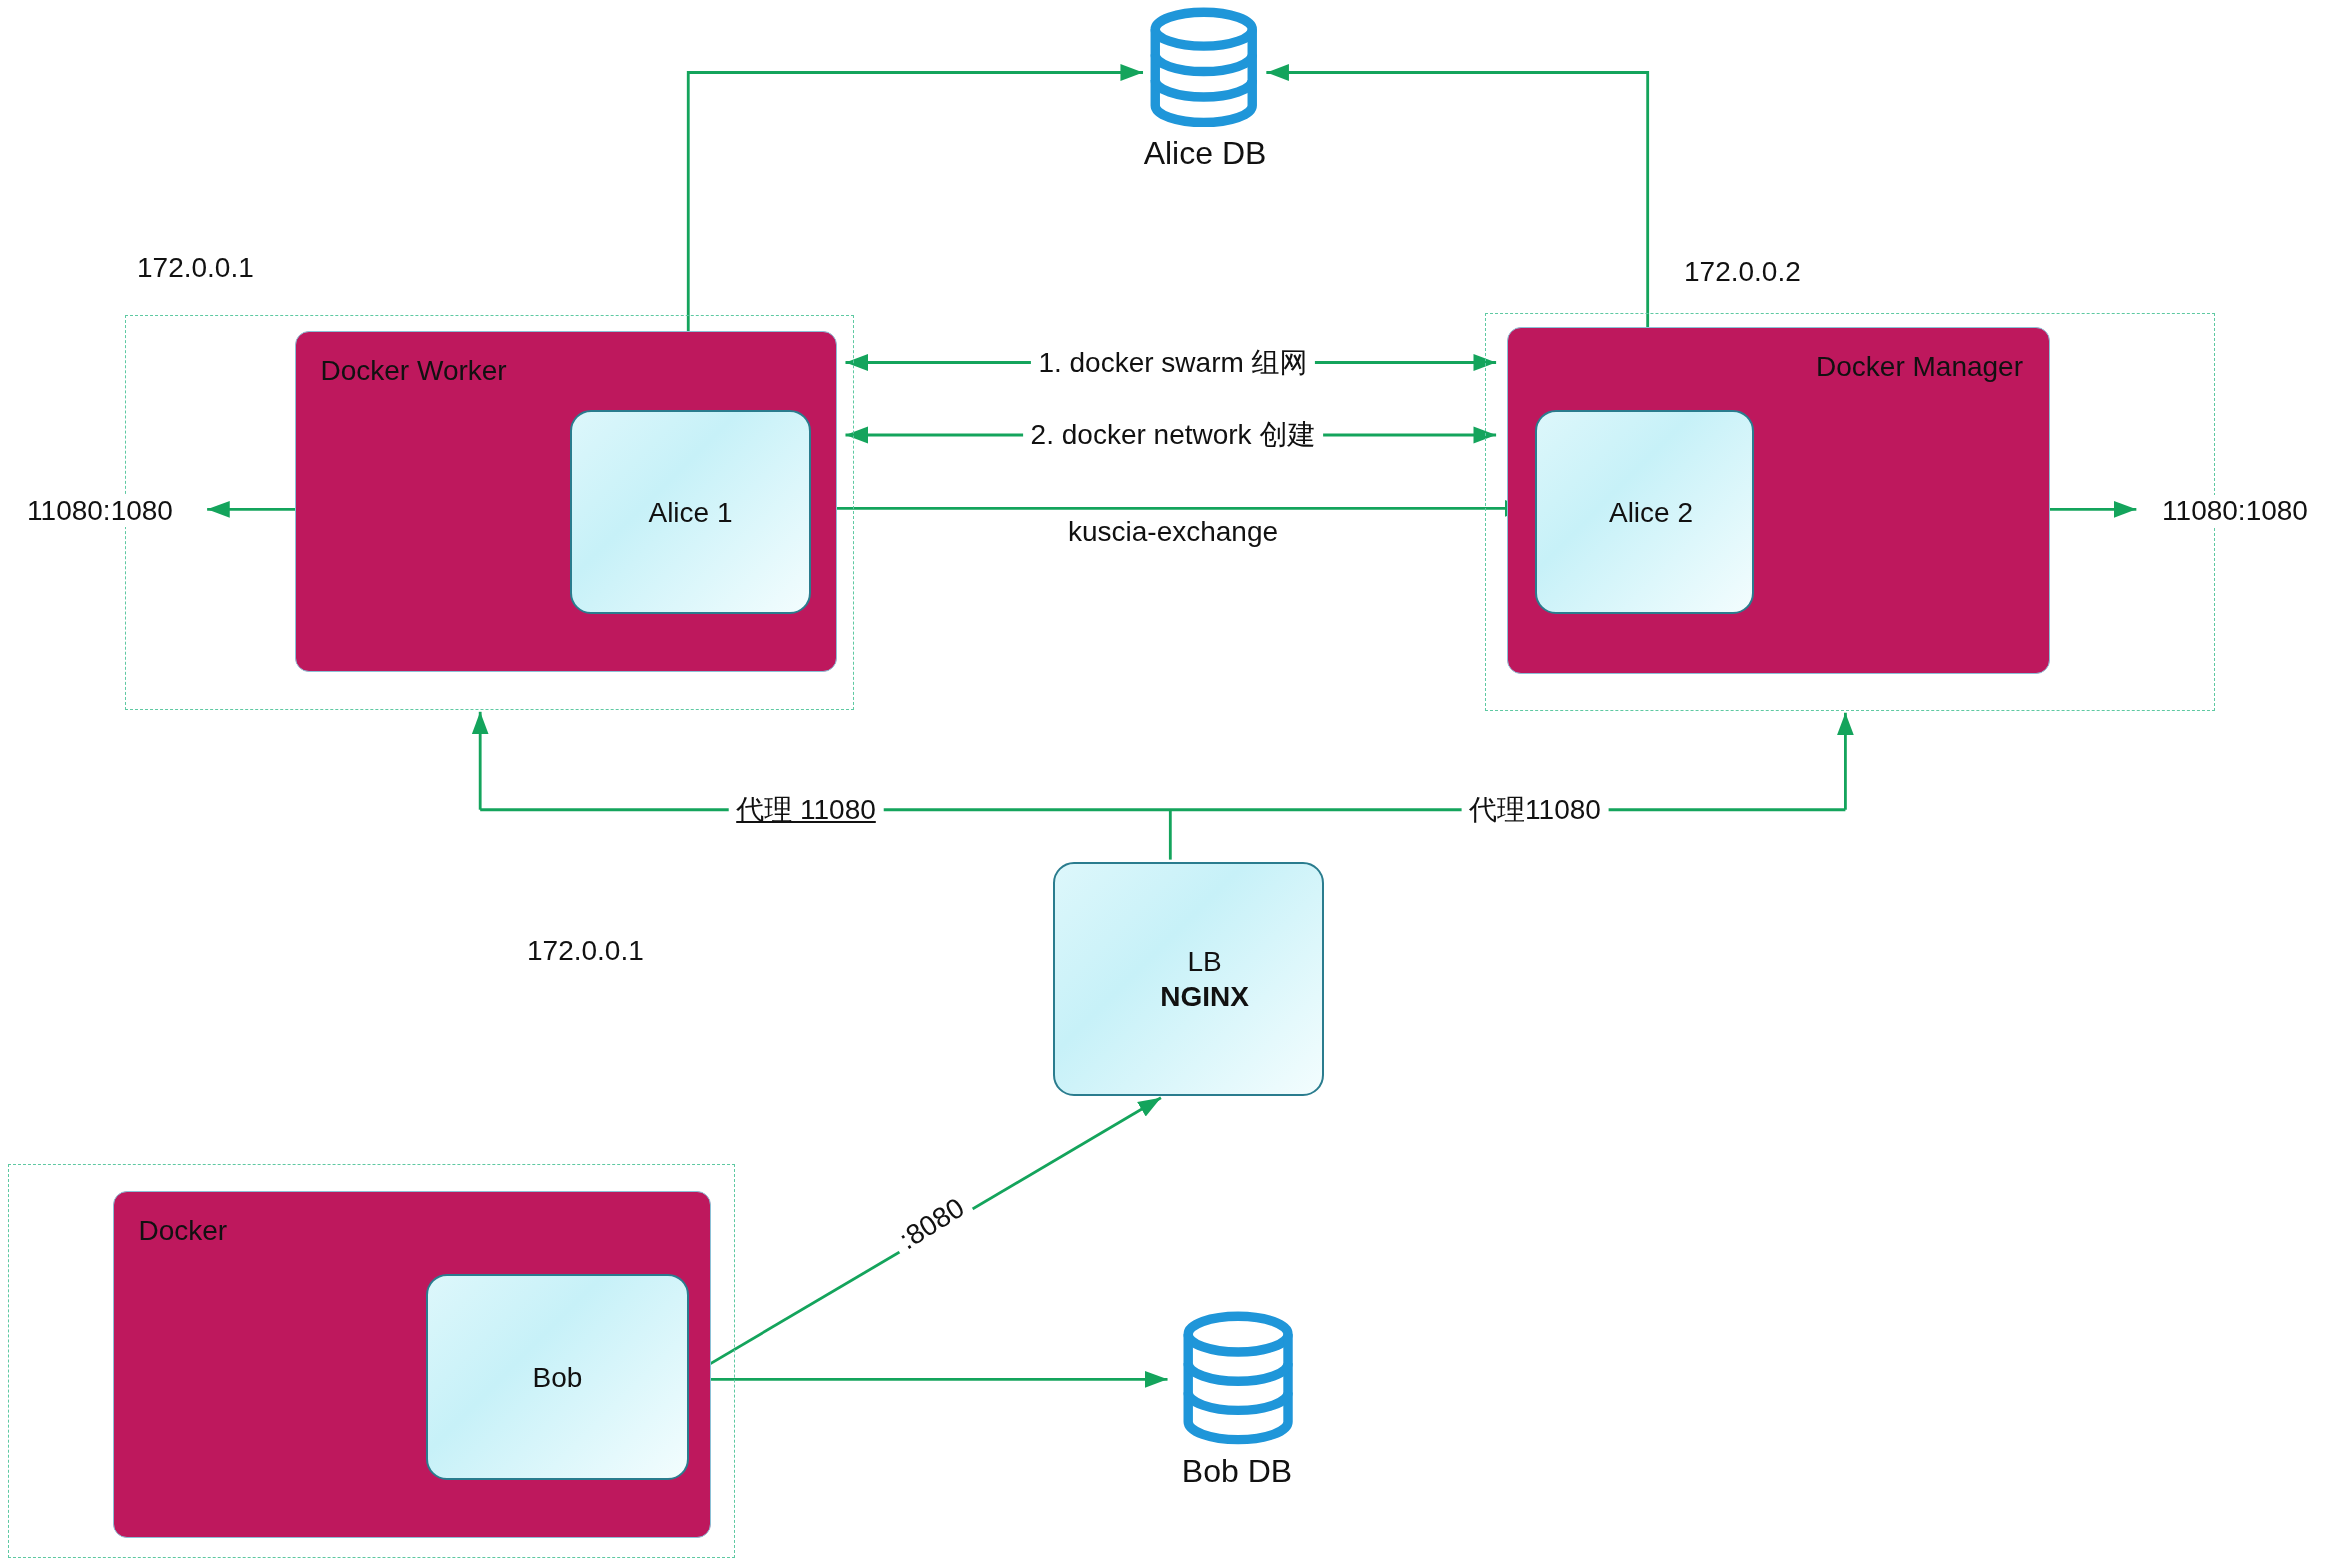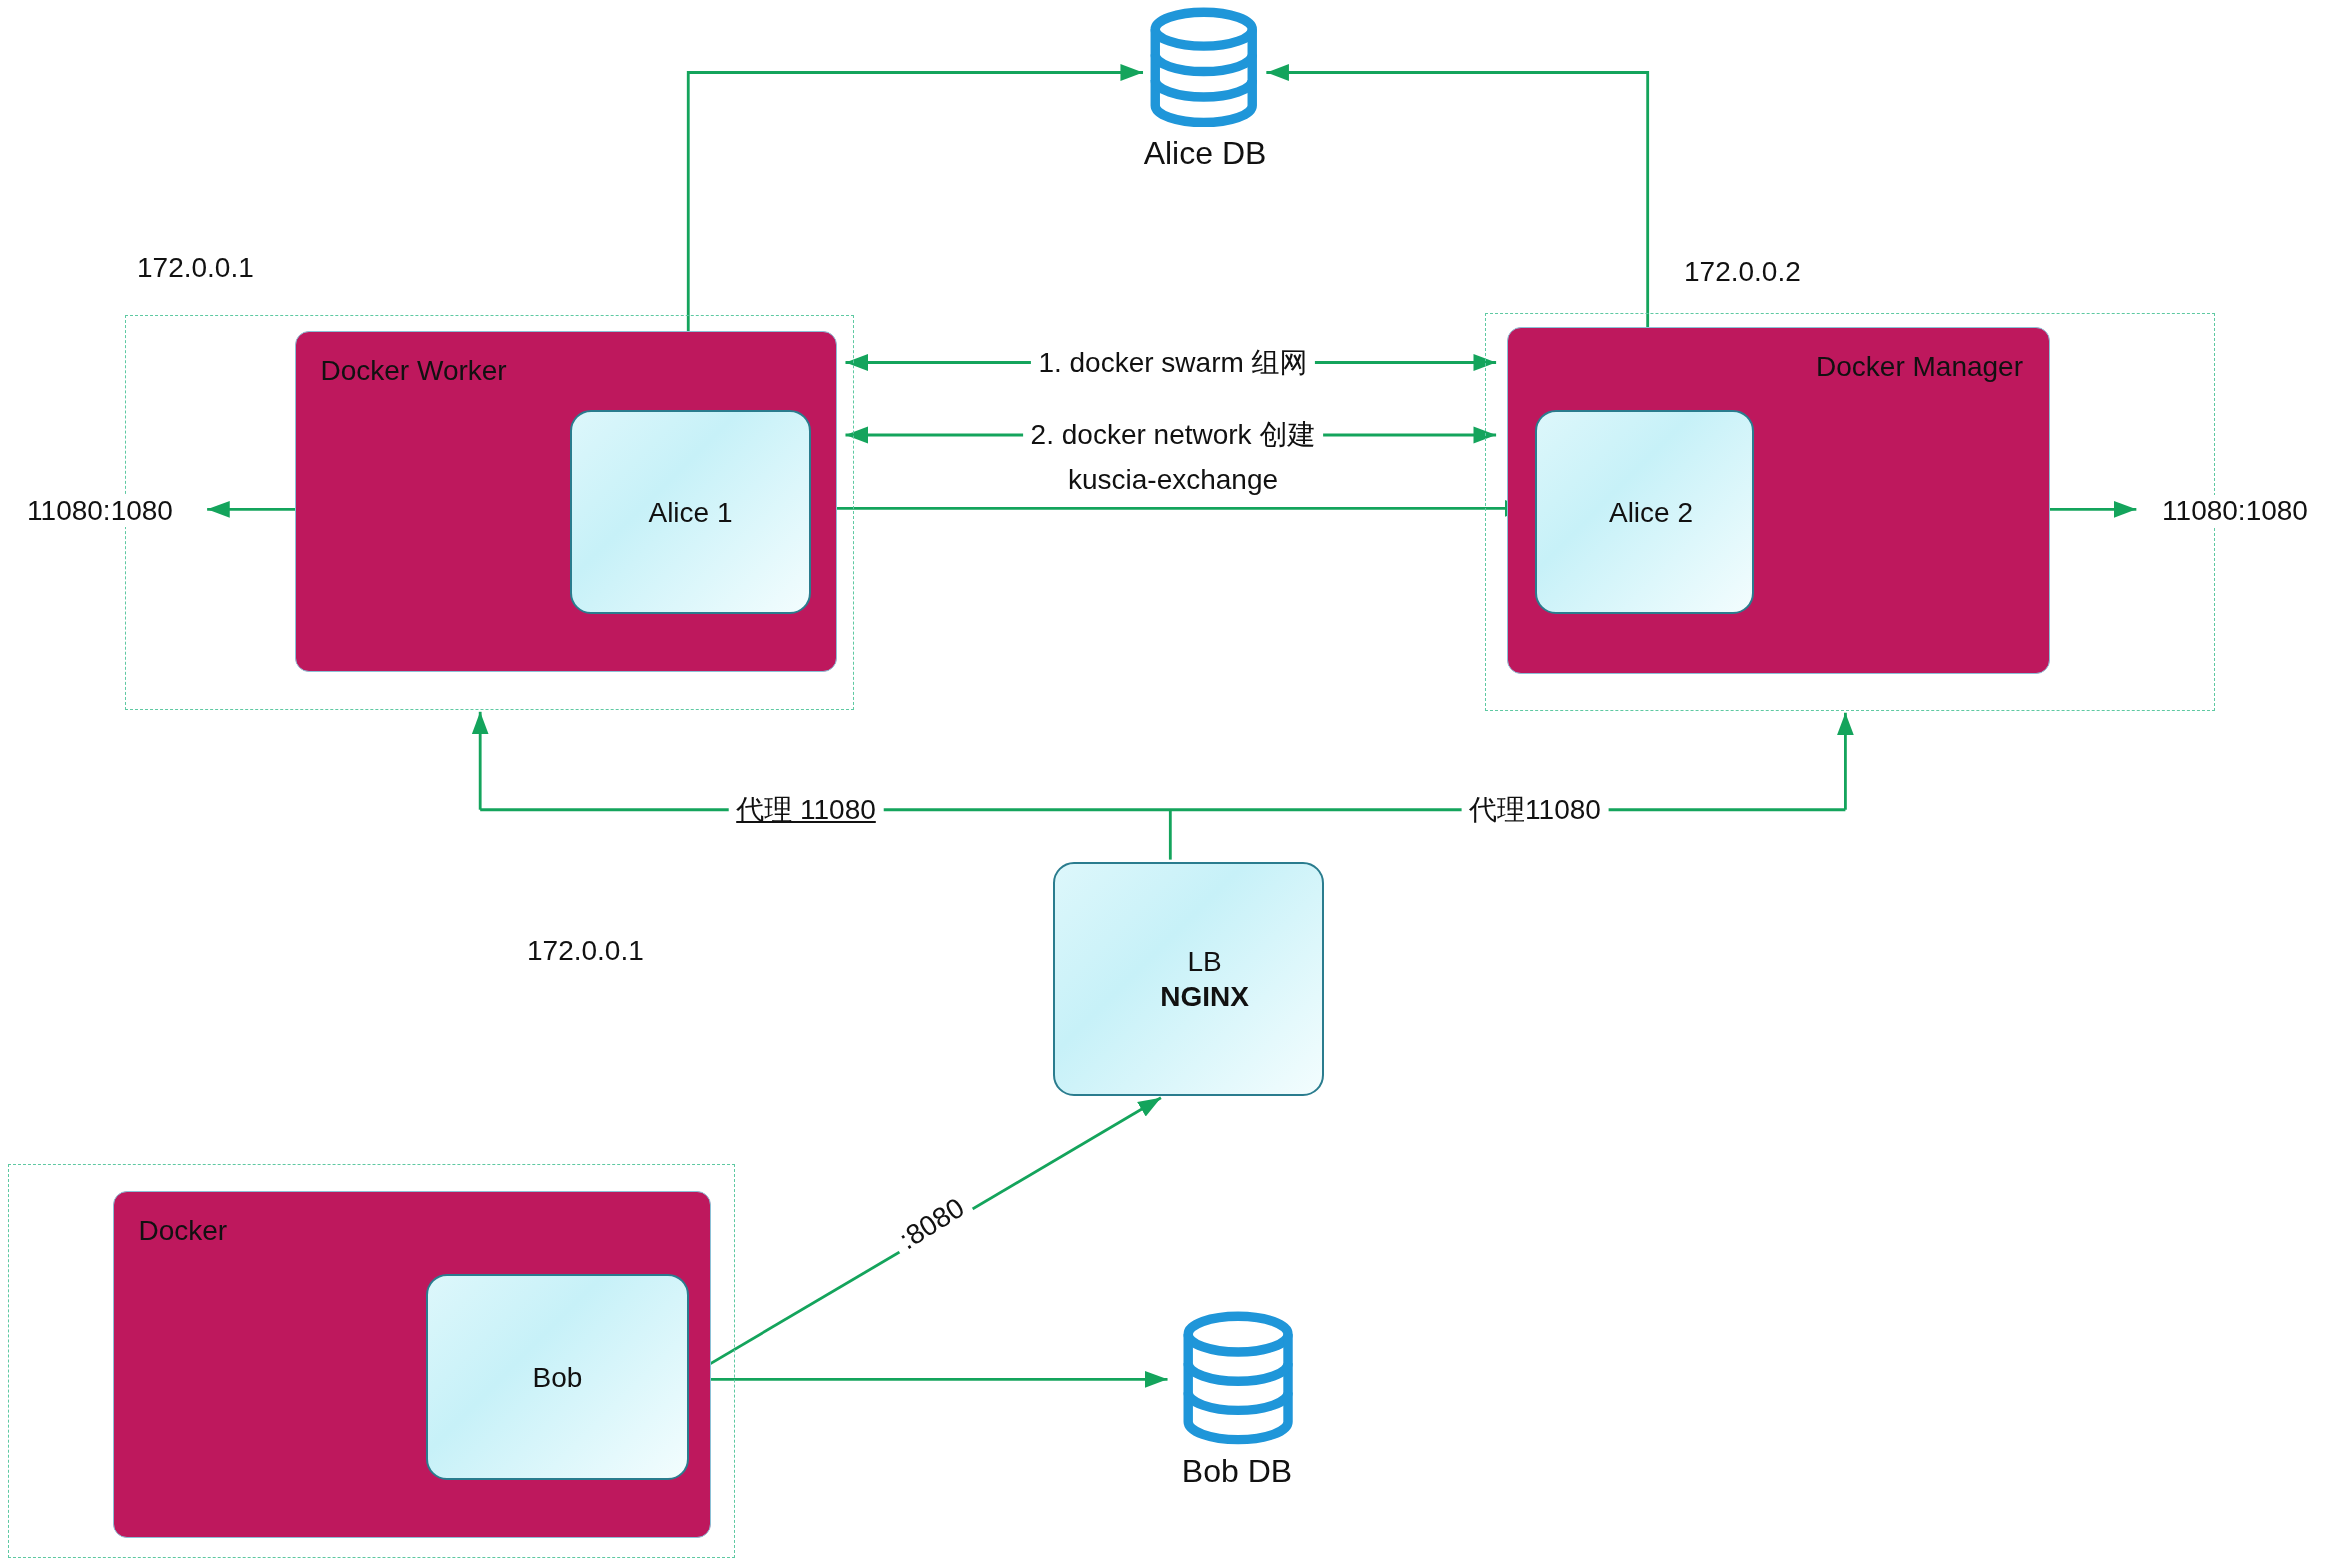--- a/index.html
+++ b/index.html
@@ -122,21 +122,21 @@
 
   <div class="ip-label" style="left:137px;top:252px;">172.0.0.1</div>
   <div class="ip-label" style="left:1684px;top:256px;">172.0.0.2</div>
   <div class="ip-label" style="left:527px;top:935px;">172.0.0.1</div>
 
   <div class="db-label" style="left:1205px;top:153px;">Alice DB</div>
   <div class="db-label" style="left:1237px;top:1471px;">Bob DB</div>
 
   <div class="edge-label" style="left:1173px;top:363px;">1. docker swarm 组网</div>
   <div class="edge-label" style="left:1173px;top:435px;">2. docker network 创建</div>
-  <div class="edge-label" style="left:1173px;top:480px;">kuscia-exchange</div>
+  <div class="edge-label" style="left:1173px;top:532px;">kuscia-exchange</div>
   <div class="edge-label" style="left:806px;top:810px;text-decoration:underline;">代理 11080</div>
   <div class="edge-label" style="left:1535px;top:810px;">代理11080</div>
   <div class="edge-label rot" style="left:932px;top:1224px;">:8080</div>
   <div class="edge-label" style="left:100px;top:511px;">11080:1080</div>
   <div class="edge-label" style="left:2235px;top:511px;">11080:1080</div>
 
 </div>
 
 
 </body></html>

